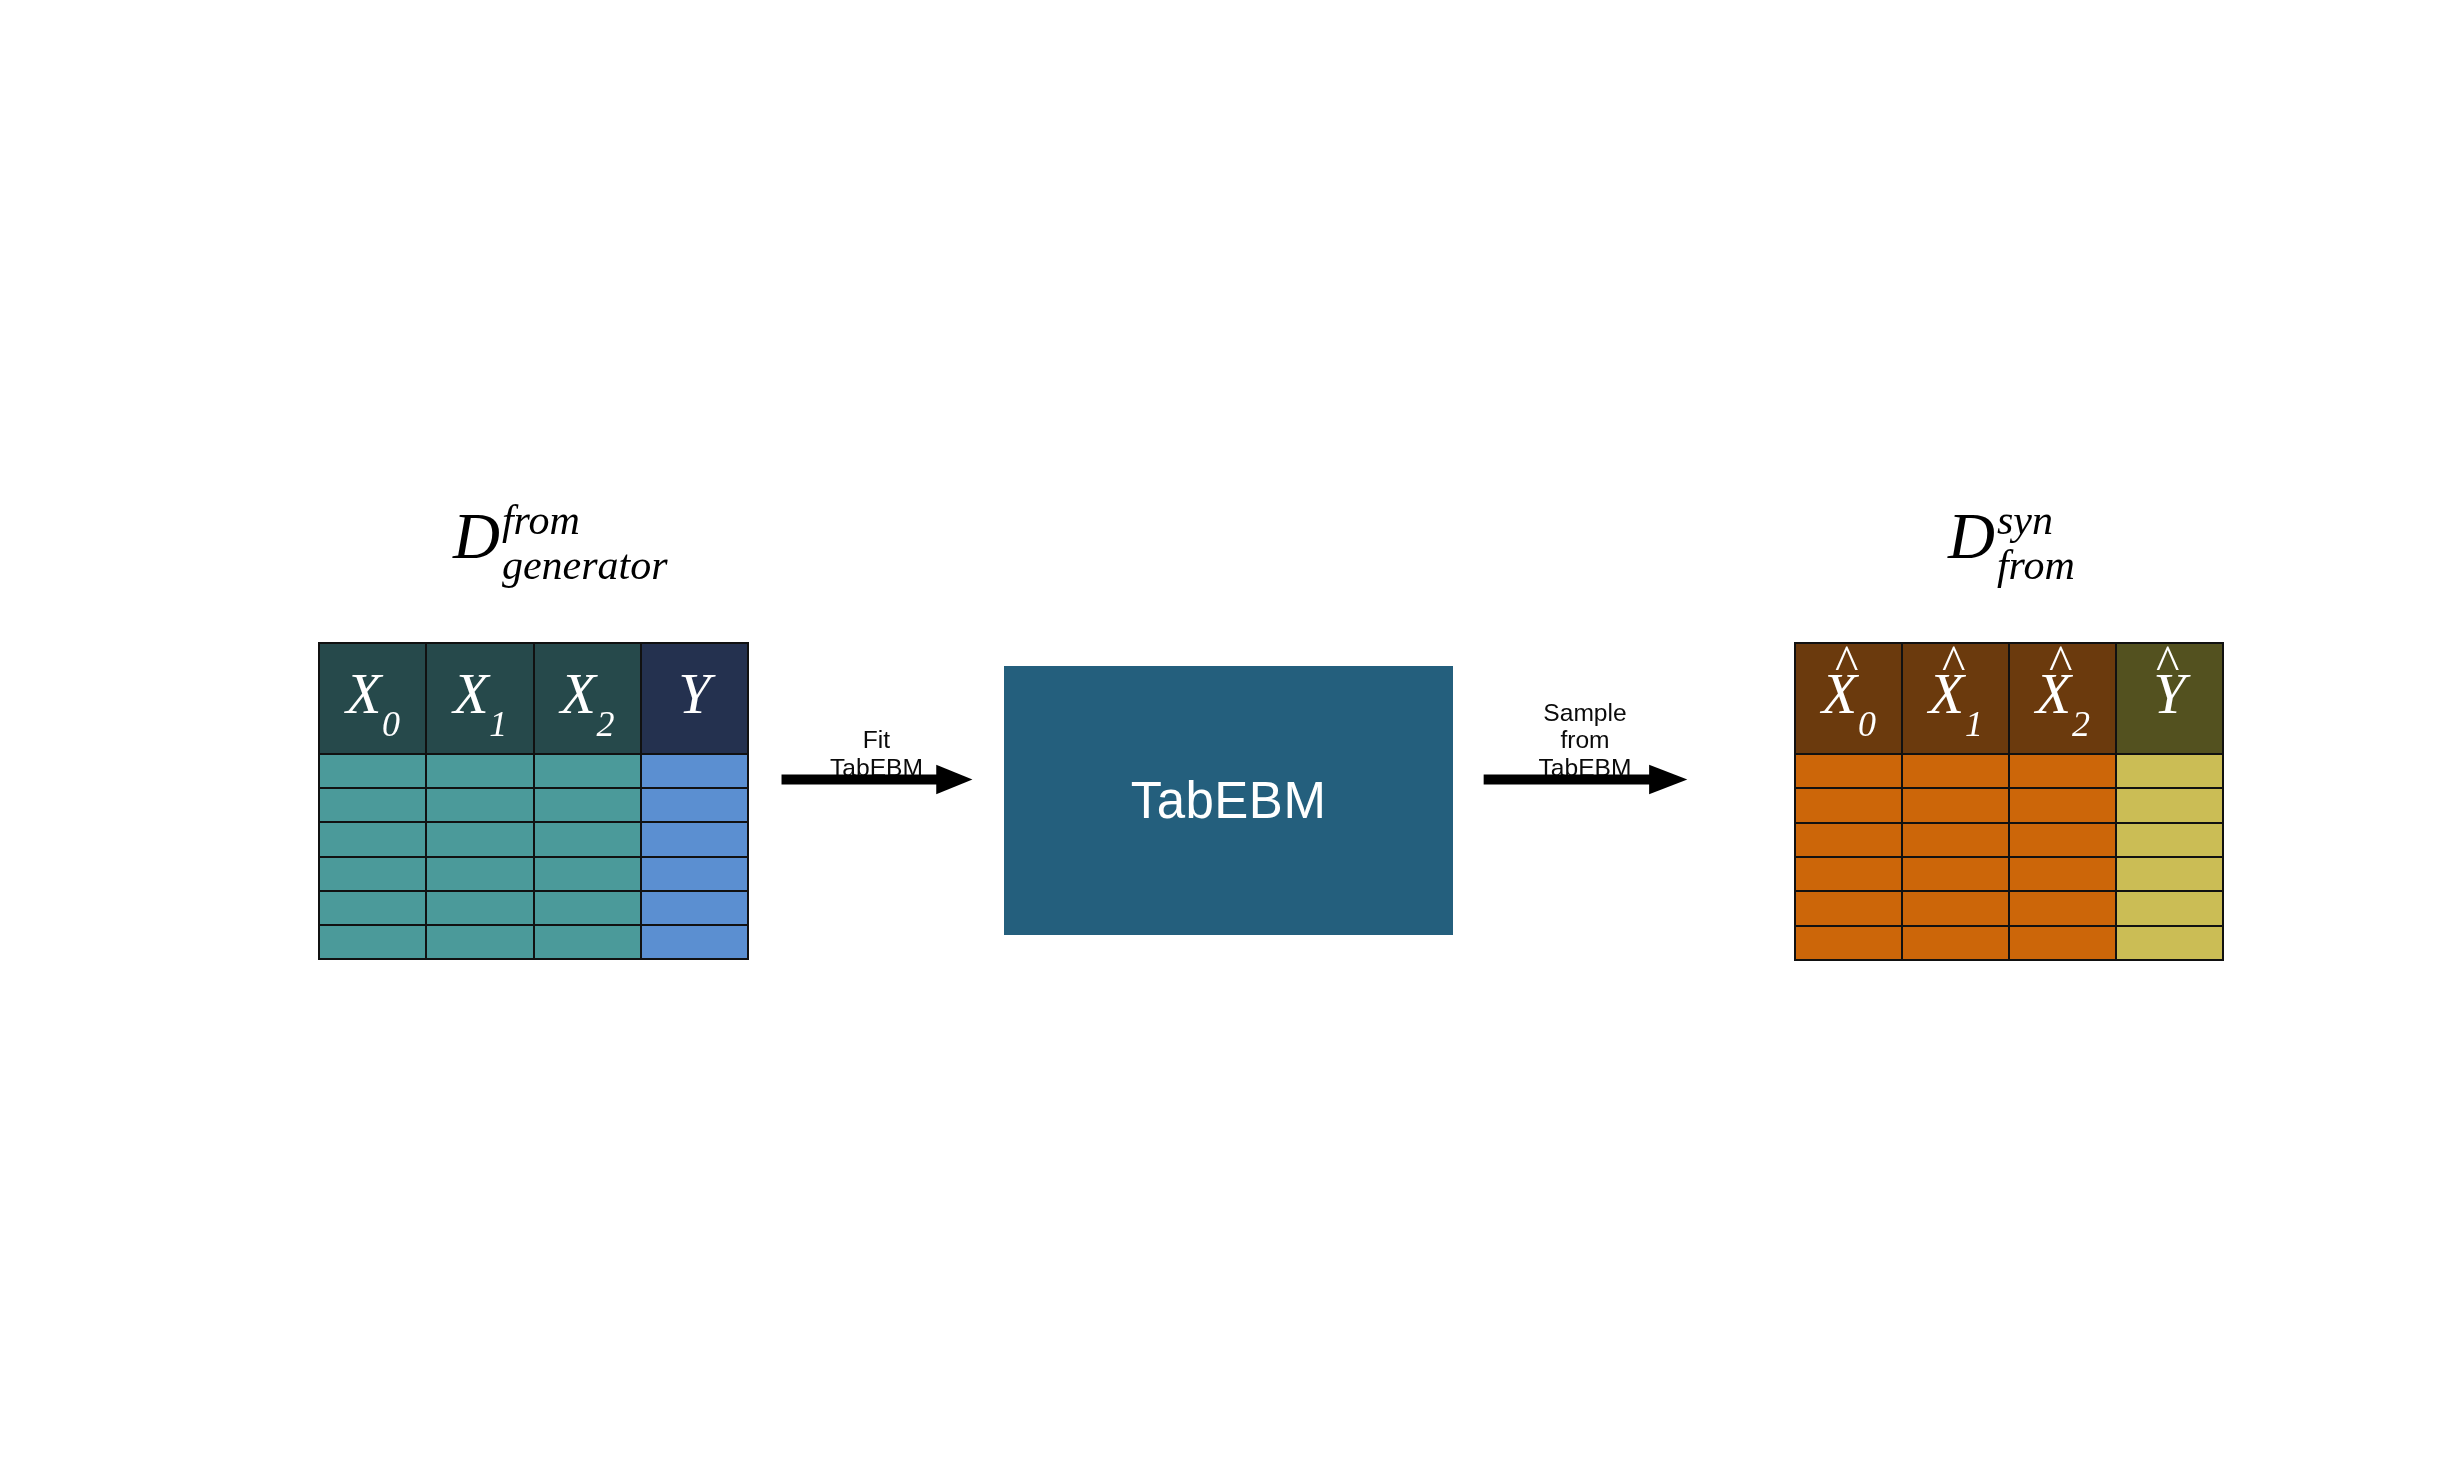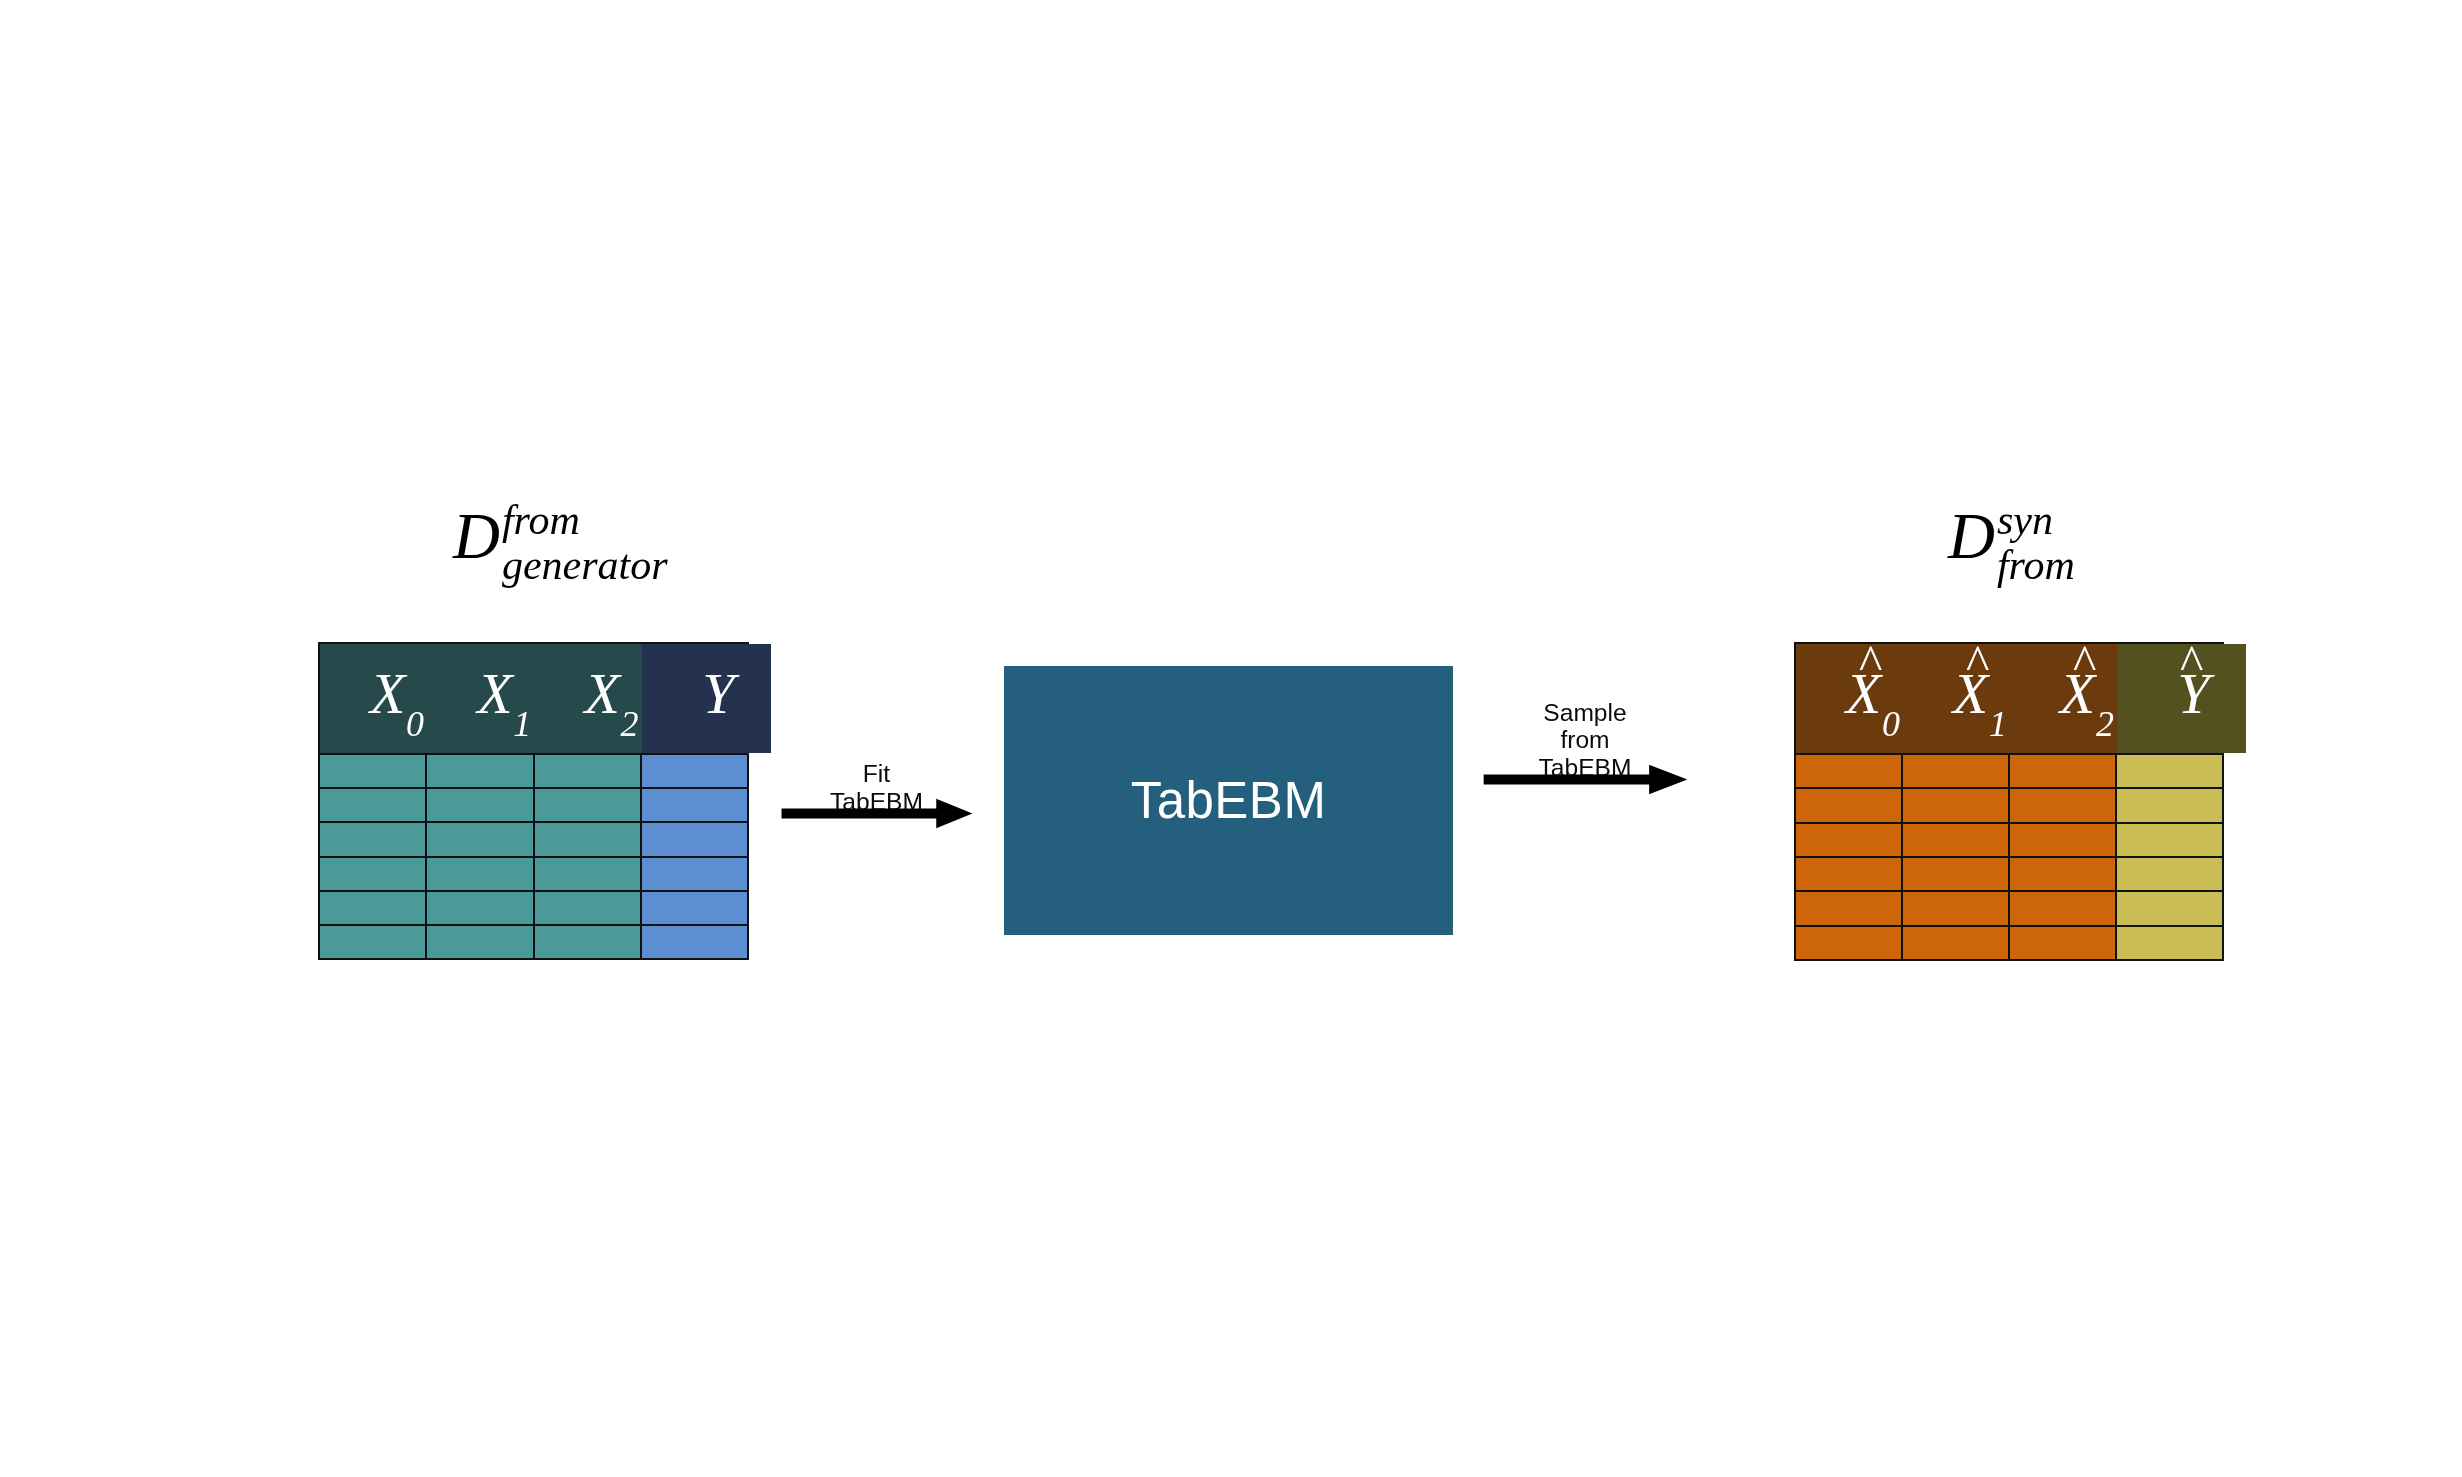--- a/index.html
+++ b/index.html
@@ -86,21 +86,20 @@
   .hcell {
     display: flex;
     align-items: center;
     justify-content: center;
     color: #ffffff;
     font-family: "Liberation Serif", serif;
     font-style: italic;
     font-size: 58px;
     line-height: 1;
     position: relative;
-    padding-left: 24px;
   }
   .hcell .sym { position: relative; display: inline-block; }
   .hcell .hat {
     position: absolute;
     left: 50%;
     top: -0.52em;
     transform: translateX(-58%);
     font-style: normal;
     font-size: 0.86em;
     line-height: 1;
@@ -144,21 +143,21 @@
     text-align: center;
     white-space: pre-line;
     font-family: "Liberation Sans", sans-serif;
     font-weight: 300;
     font-size: 24.6px;
     line-height: 1.12;
     color: #0b0b0b;
   }
   .arrow-svg { position: absolute; left: 0; bottom: 0; }
 
-  #arrow-fit     { left: 780px; top: 743px; width: 193px; height: 94px; }
+  #arrow-fit     { left: 780px; top: 709px; width: 193px; height: 94px; }
   #arrow-sample  { left: 1482px; top: 709px; width: 206px; height: 94px; }
 </style>
 </head>
 <body>
 
 <div class="canvas">
 
   <div class="ds-label" id="label-left">
     <span class="base">D</span>
     <span class="scripts">

